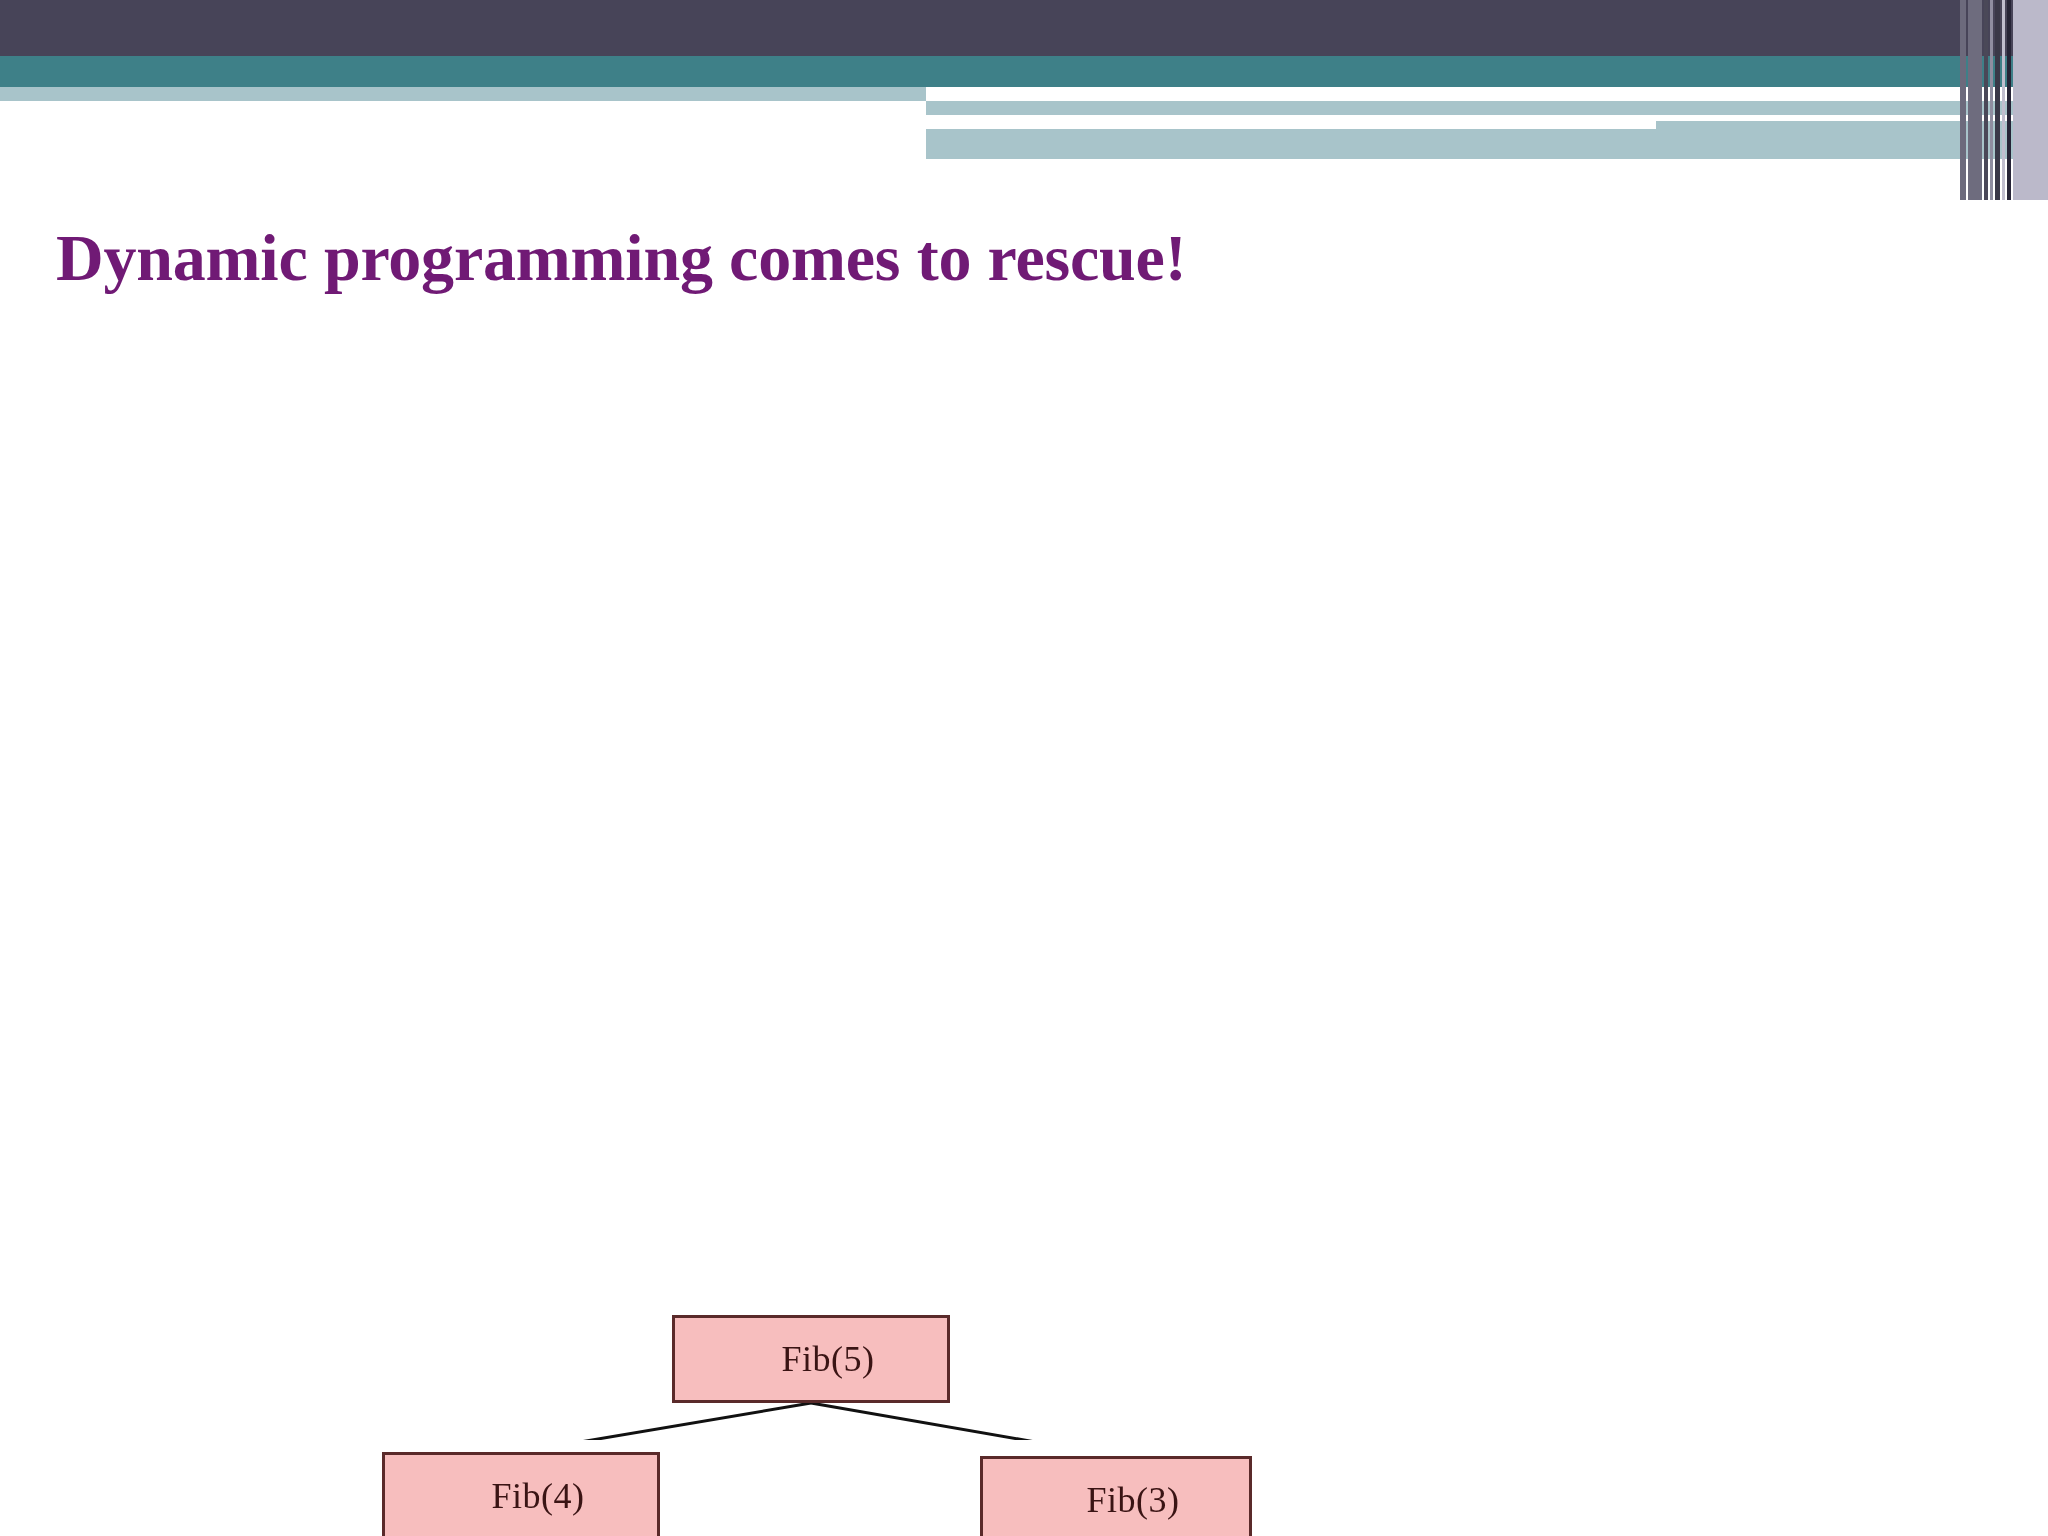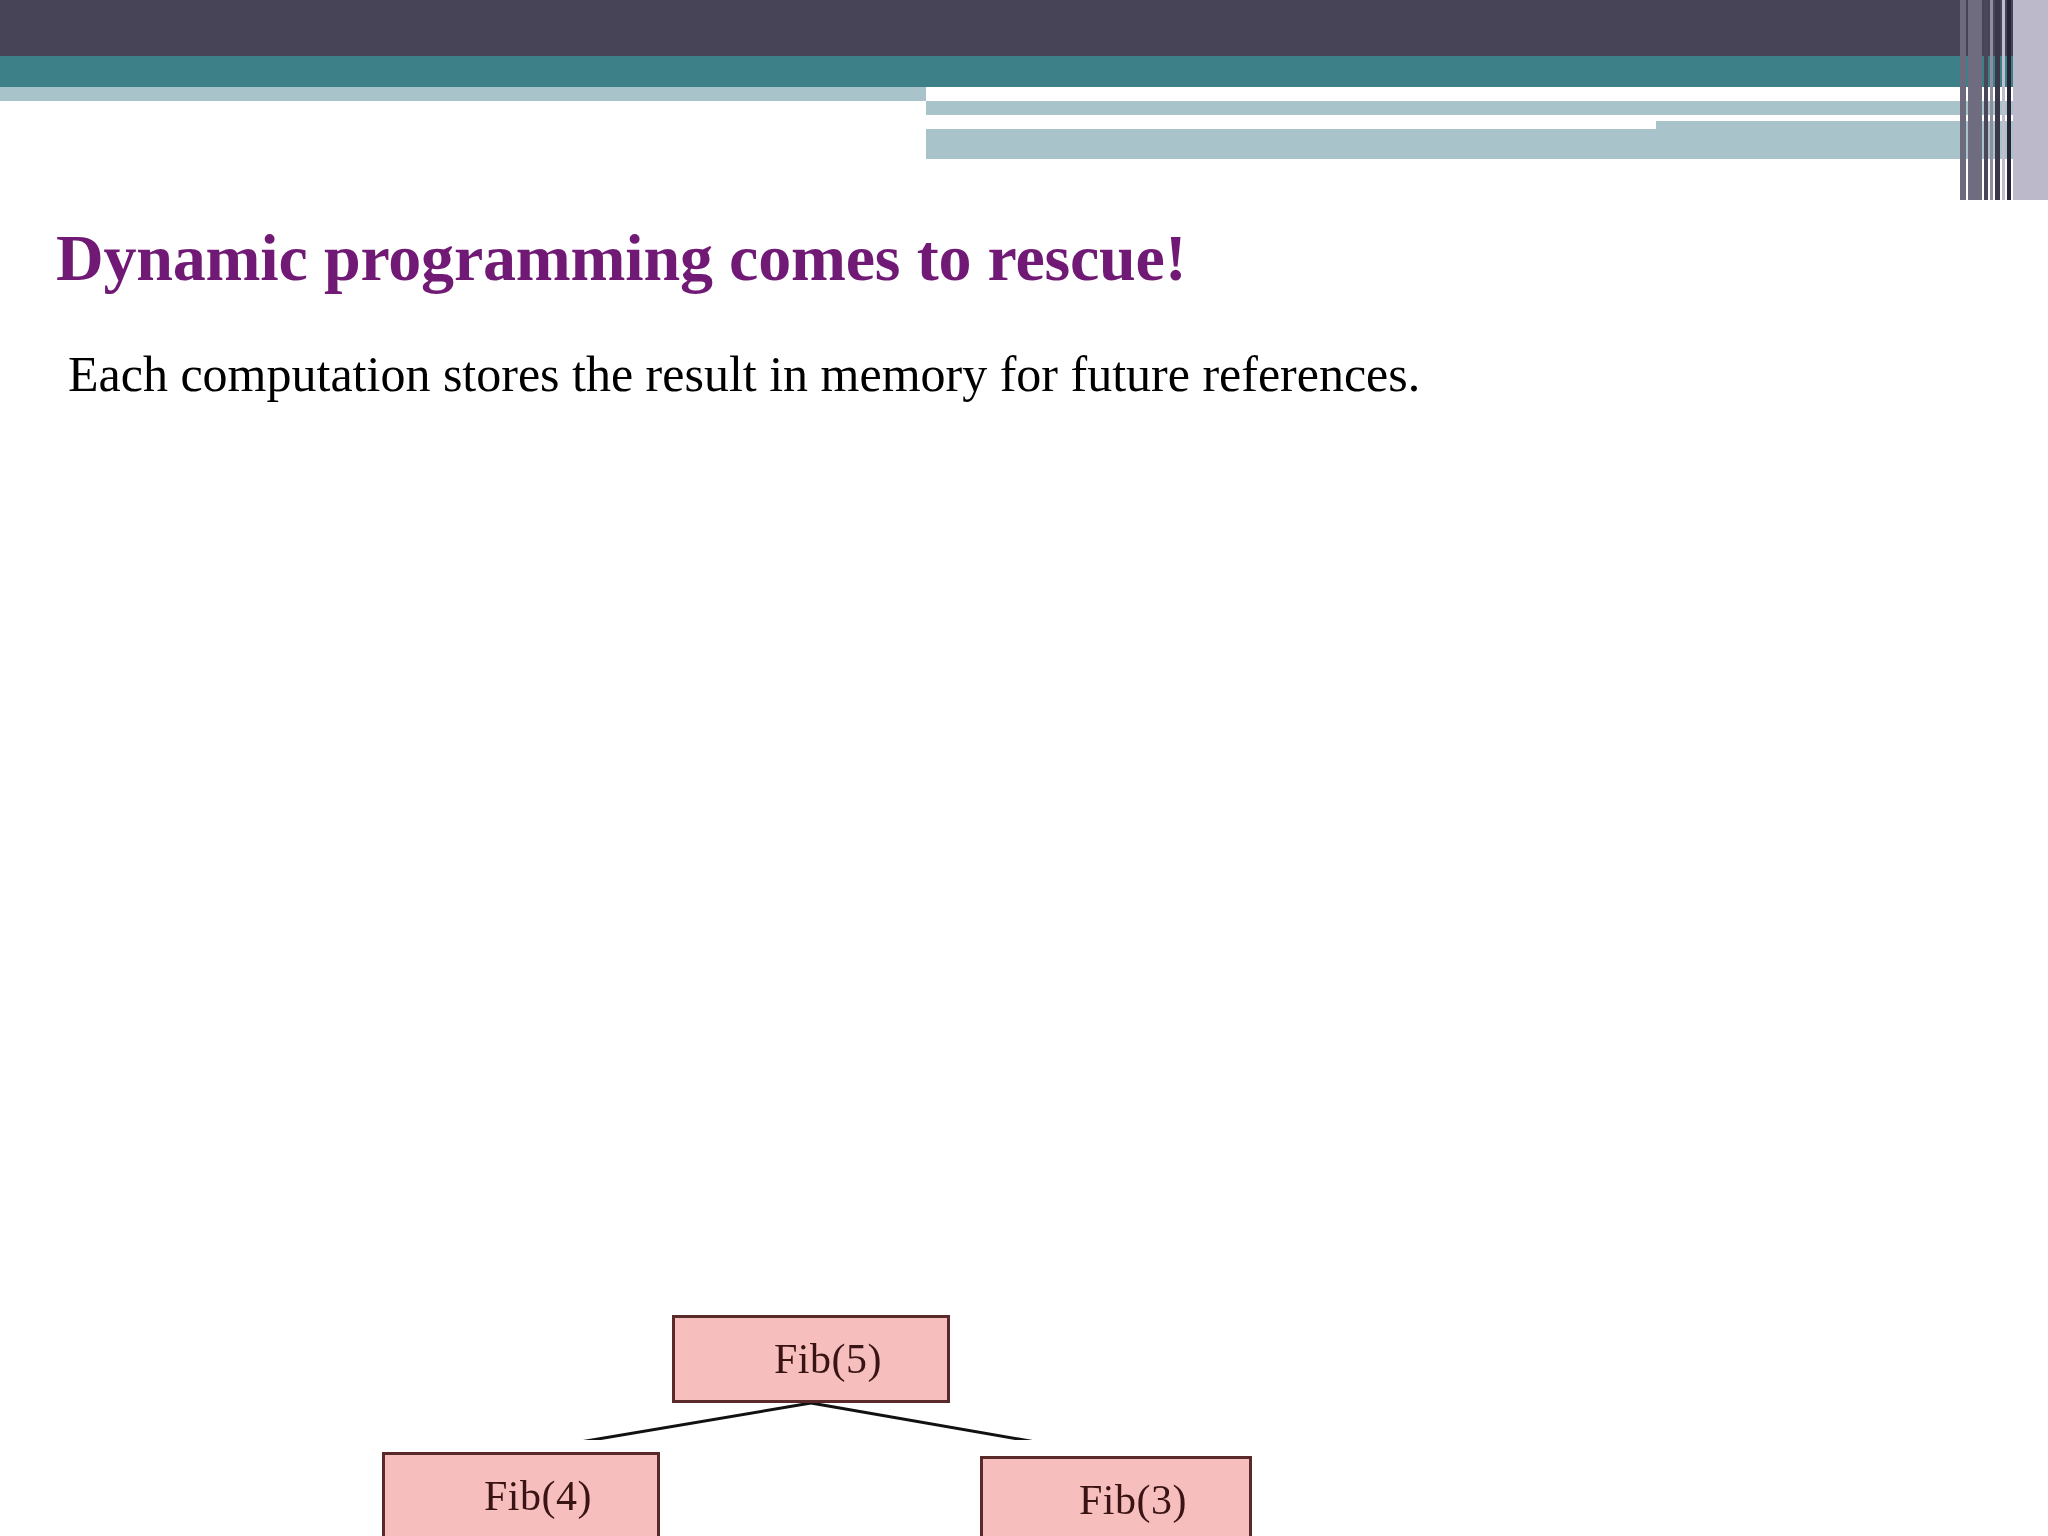--- a/index.html
+++ b/index.html
@@ -69,21 +69,21 @@
     height: 700px;
   }
   #tree svg { position: absolute; left: 0; top: 0; }
 
   .node {
     position: absolute;
     box-sizing: border-box;
     display: flex;
     align-items: center;
     justify-content: center;
-    font-size: 42px;
+    font-size: 36px;
     line-height: 1;
     letter-spacing: 0.5px;
     padding-left: 34px;
   }
   .node.pink {
     background: #F7BEBE;
     border: 3px solid #5A2A2A;
     color: #3A1414;
   }
 </style>
@@ -110,21 +110,20 @@
       <div class="vs" style="left: 35px; width: 5px; background: rgb(58, 56, 72);"></div>
       <div class="vs" style="left: 42px; width: 3px; background: rgb(192, 190, 206);"></div>
       <div class="vs" style="left: 47px; width: 4px; background: rgb(38, 36, 54);"></div>
       <div class="vs" style="left: 53px; width: 35px; background: rgb(187, 185, 202);"></div>
     </div>
 </div>
 
 <h1 id="title">Dynamic programming comes to rescue!</h1>
 
 <div id="body-copy">
-  <p>Each computation stores the result in memory for future references.</p>
 </div>
 
 <div id="tree">
   <svg id="tree-edges" width="1940" height="700">
       <line x1="751" y1="663" x2="461" y2="712" stroke="#111111" stroke-width="3"></line>
       <line x1="751" y1="663" x2="1056" y2="716" stroke="#111111" stroke-width="3"></line>
       <line x1="461" y1="800" x2="217" y2="865" stroke="#111111" stroke-width="3"></line>
       <line x1="461" y1="800" x2="541" y2="865" stroke="#111111" stroke-width="3"></line>
       <line x1="1056" y1="804" x2="887" y2="870" stroke="#111111" stroke-width="3"></line>
       <line x1="1056" y1="804" x2="1241" y2="870" stroke="#111111" stroke-width="3"></line>

